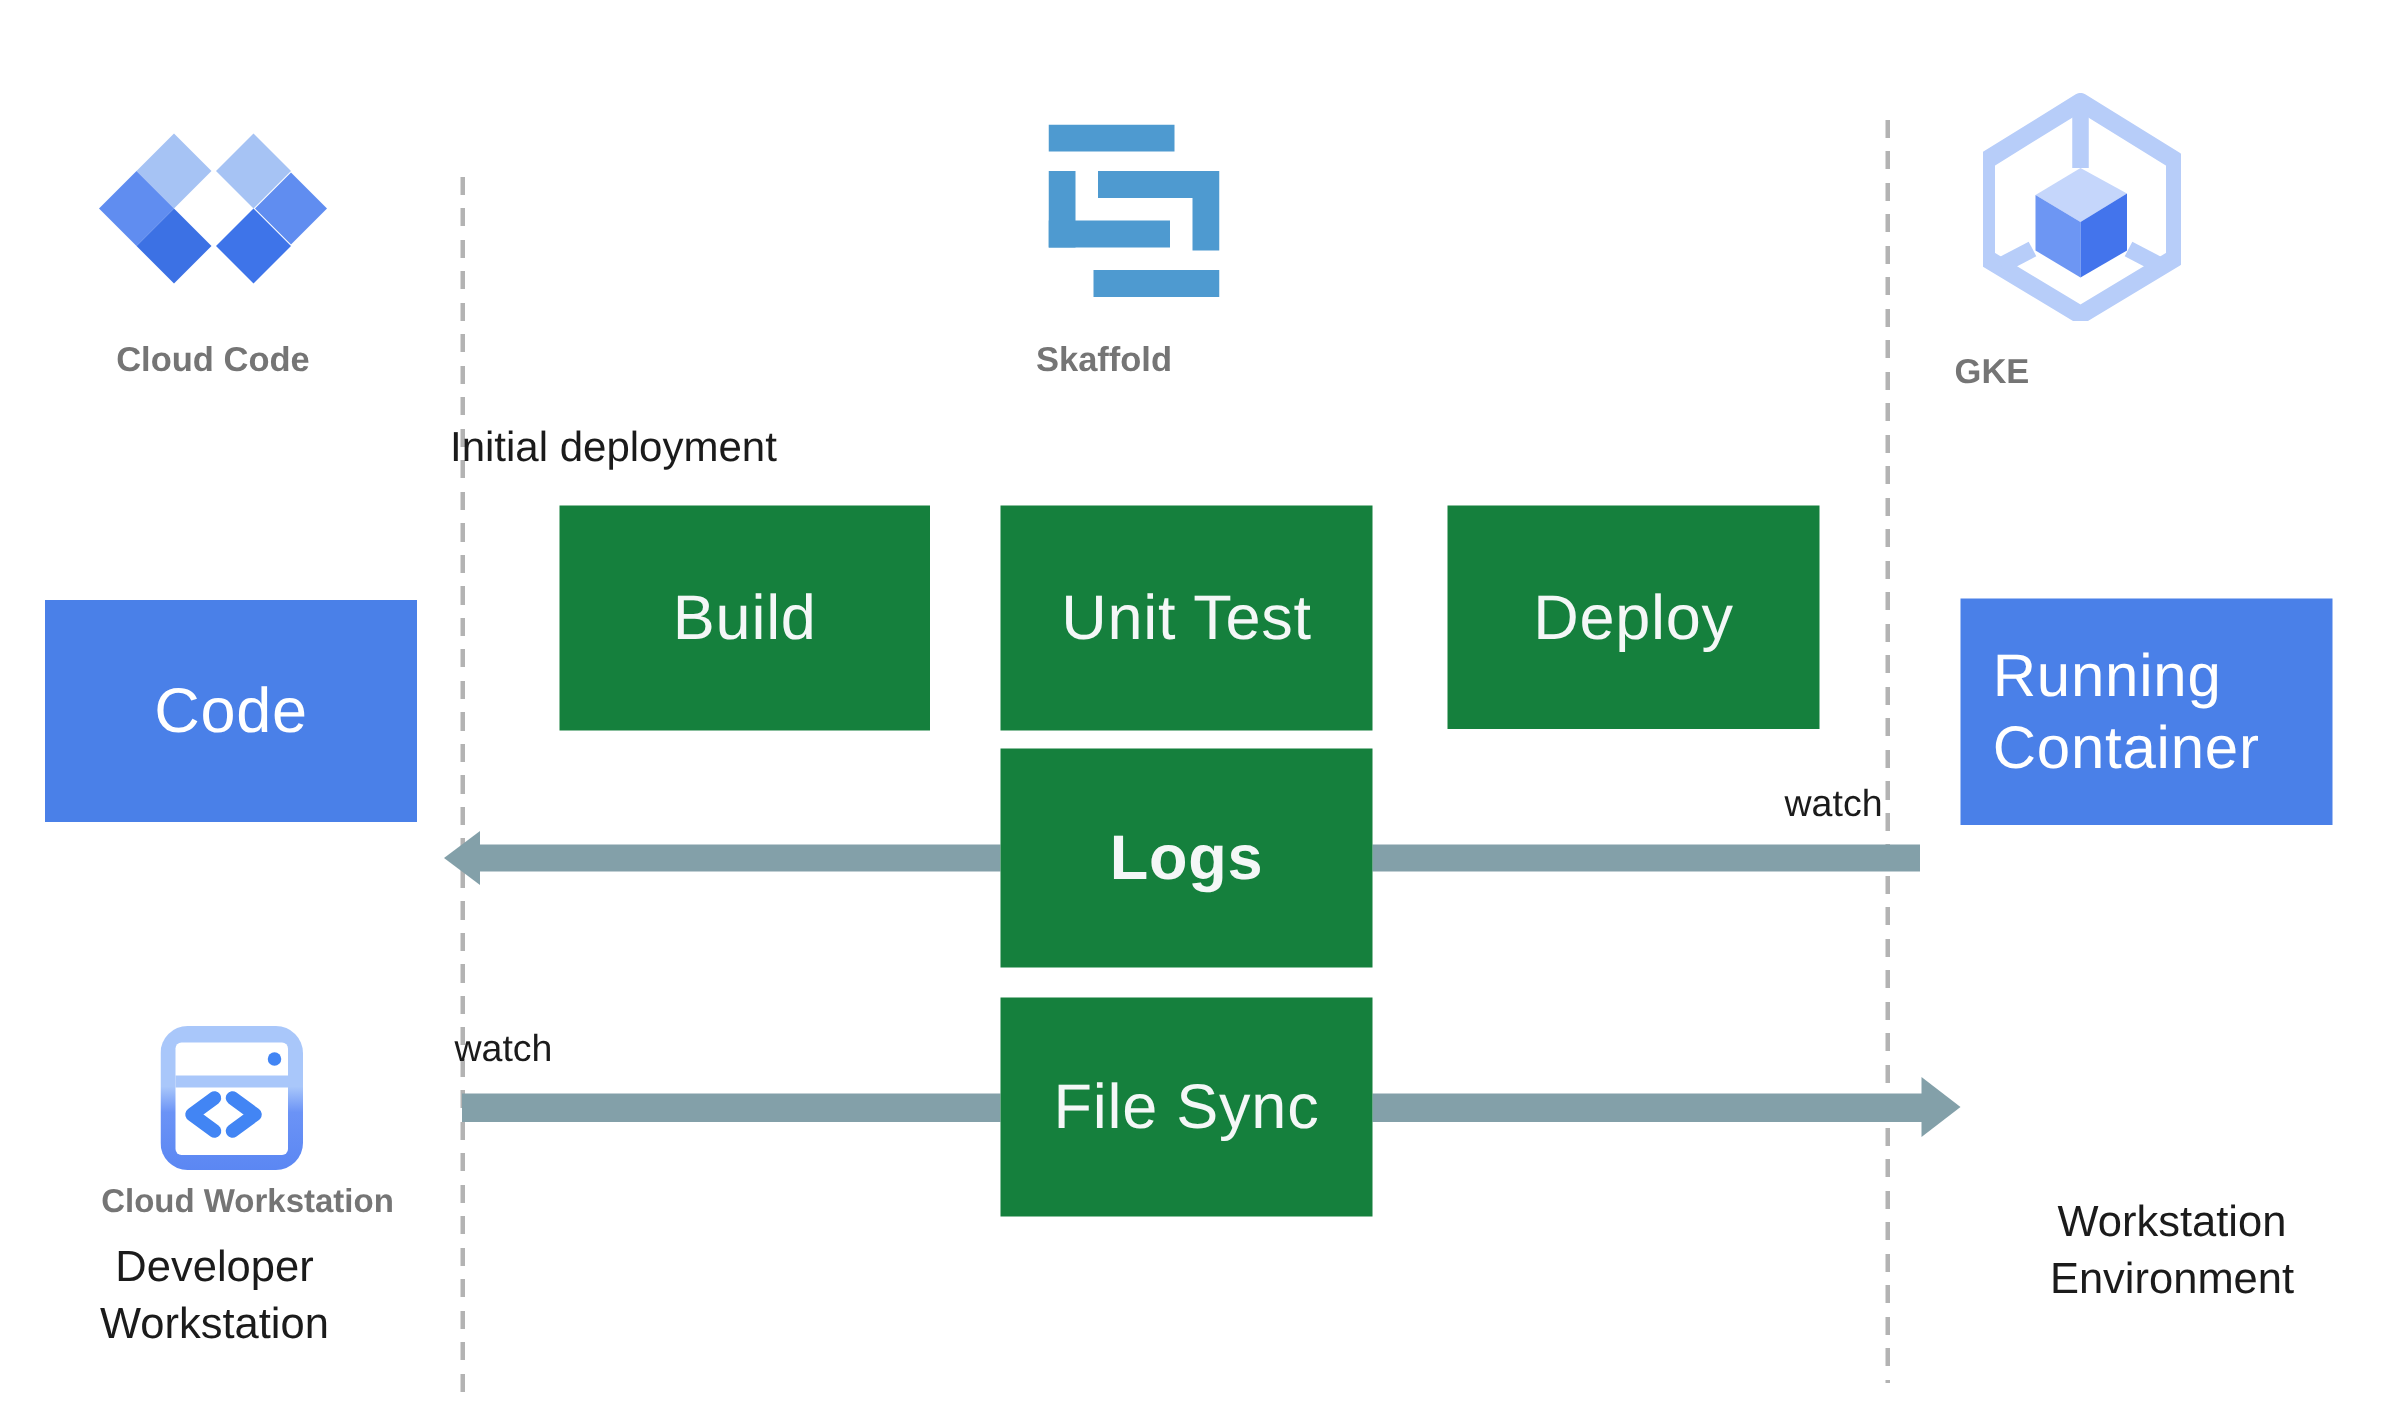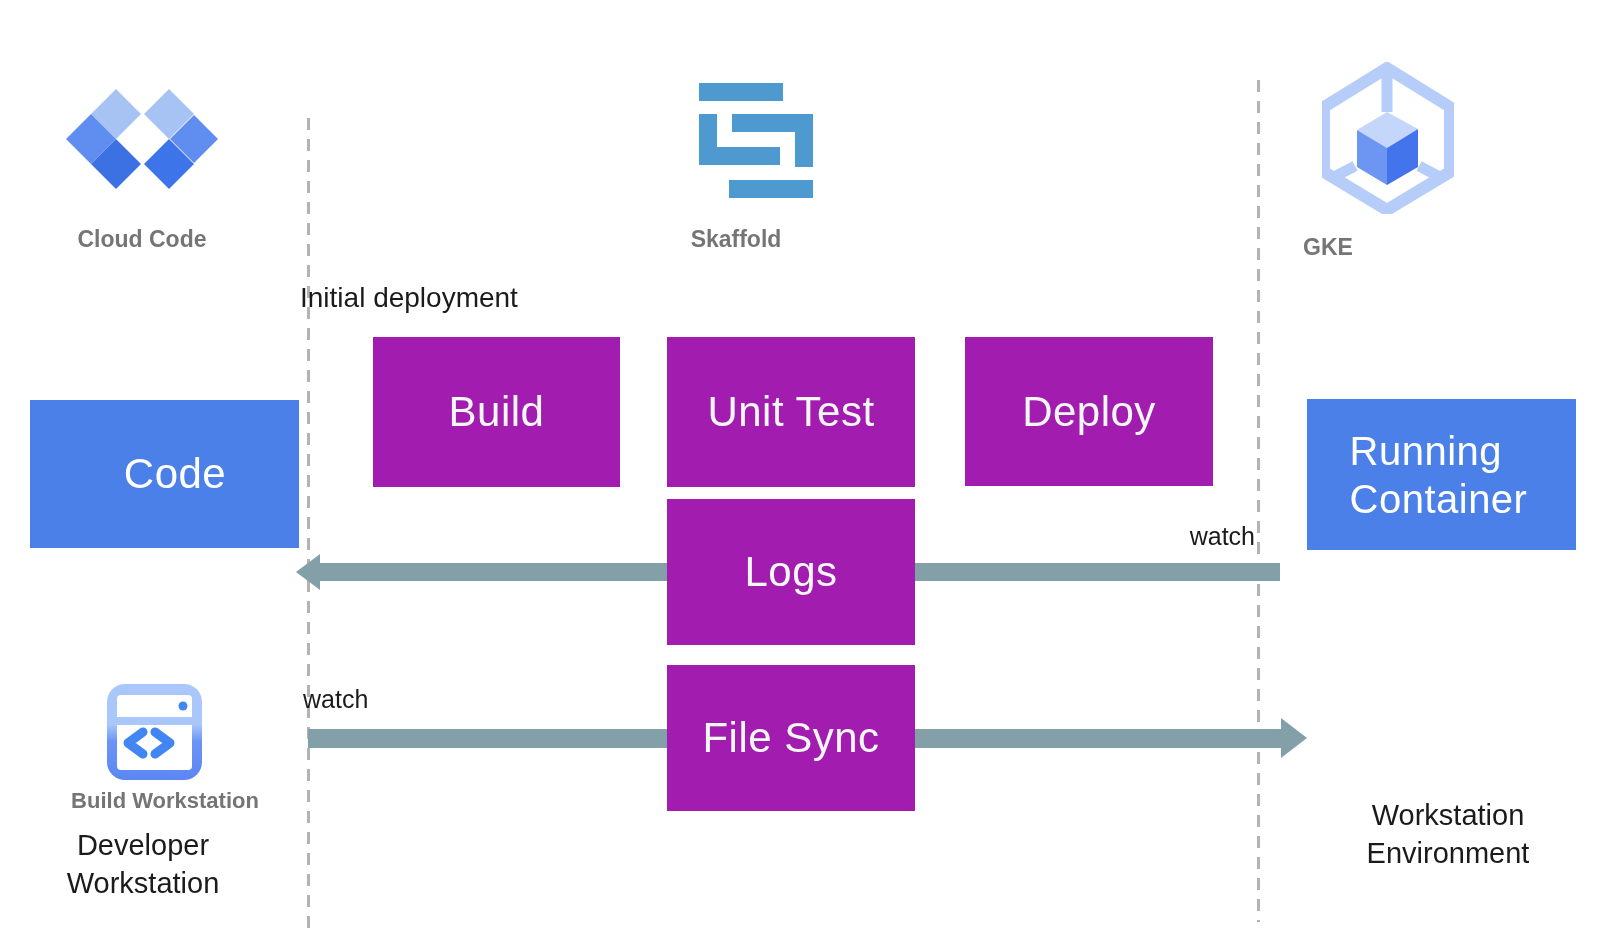--- a/index.html
+++ b/index.html
@@ -10,28 +10,28 @@
   .abs { position:absolute; }
 
   
   .vline {
     position:absolute; width:3px;
     background:repeating-linear-gradient(to bottom, #b3b3b3 0 12px, transparent 12px 21px);
   }
 
   
   .pbox {
-    position:absolute; background:#a21caf; color:#f4f7f7;
+    position:absolute; background:#15803d; color:#f4f7f7;
     display:flex; align-items:center; justify-content:center;
     font-size:42px; font-weight:400; letter-spacing:0.5px; z-index:3;
   }
   .bluebox {
     position:absolute; background:#4a80e8; color:#ffffff;
     display:flex; align-items:center; justify-content:center;
-    font-size:42px; font-weight:400; letter-spacing:0.5px; z-index:3;padding-left:21px;
+    font-size:42px; font-weight:400; letter-spacing:0.5px; z-index:3;
   }
   .bluebox .wraplabel { width:205px; text-align:left; line-height:48px; }
 
   
   .bar { position:absolute; background:#83a0a9; z-index:2; }
   .head-left {
     position:absolute; width:0; height:0; z-index:2;
     border-top:18px solid transparent; border-bottom:18px solid transparent;
     border-right:24px solid #83a0a9;
   }
@@ -105,21 +105,21 @@
 
   <div class="pbox" style="left:373px; top:337px; width:247px; height:150px;">
     <span>Build</span>
   </div>
   <div class="pbox" style="left:667px; top:337px; width:248px; height:150px;">
     <span>Unit Test</span>
   </div>
   <div class="pbox" style="left:965px; top:337px; width:248px; height:149px;">
     <span>Deploy</span>
   </div>
-  <div class="pbox" style="left:667px; top:499px; width:248px; height:146px;">
+  <div class="pbox" style="left:667px; top:499px; width:248px; height:146px;font-weight:bold;">
     <span>Logs</span>
   </div>
   <div class="pbox" style="left:667px; top:665px; width:248px; height:146px;">
     <span>File Sync</span>
   </div>
 
   <div class="head-left" style="left:296px; top:554px;"></div>
   <div class="bar" style="left:315px; top:563px; width:352px; height:18px;"></div>
   <div class="bar" style="left:915px; top:563px; width:365px; height:18px;"></div>
   <div class="flow-label" style="left:1100px; top:522px; width:155px; text-align:right;">watch</div>
@@ -138,18 +138,18 @@
         <stop offset="1" stop-color="#5b87f3"></stop>
       </linearGradient>
     </defs>
     <rect x="0" y="0" width="95" height="96" rx="18" fill="url(#wsFrame)"></rect>
     <rect x="10" y="11" width="75" height="75" rx="4" fill="#ffffff"></rect>
     <rect x="10" y="33" width="75" height="8" fill="#a9c7fa"></rect>
     <circle cx="76" cy="22" r="4.5" fill="#4285f4"></circle>
     <polyline points="36,48 21,59 36,70" fill="none" stroke="#4285f4" stroke-width="9" stroke-linecap="round" stroke-linejoin="round"></polyline>
     <polyline points="48,48 63,59 48,70" fill="none" stroke="#4285f4" stroke-width="9" stroke-linecap="round" stroke-linejoin="round"></polyline>
   </svg>
-  <div class="icon-caption" style="left:45px; top:788px; width:240px; font-size:22px;">Build Workstation</div>
+  <div class="icon-caption" style="left:45px; top:788px; width:240px; font-size:22px;">Cloud Workstation</div>
 
   <div class="big-caption" style="left:43px; top:826px; width:200px;">Developer Workstation</div>
   <div class="big-caption" style="left:1336px; top:796px; width:224px;">Workstation Environment</div>
 
 </div>
 
 </body></html>

